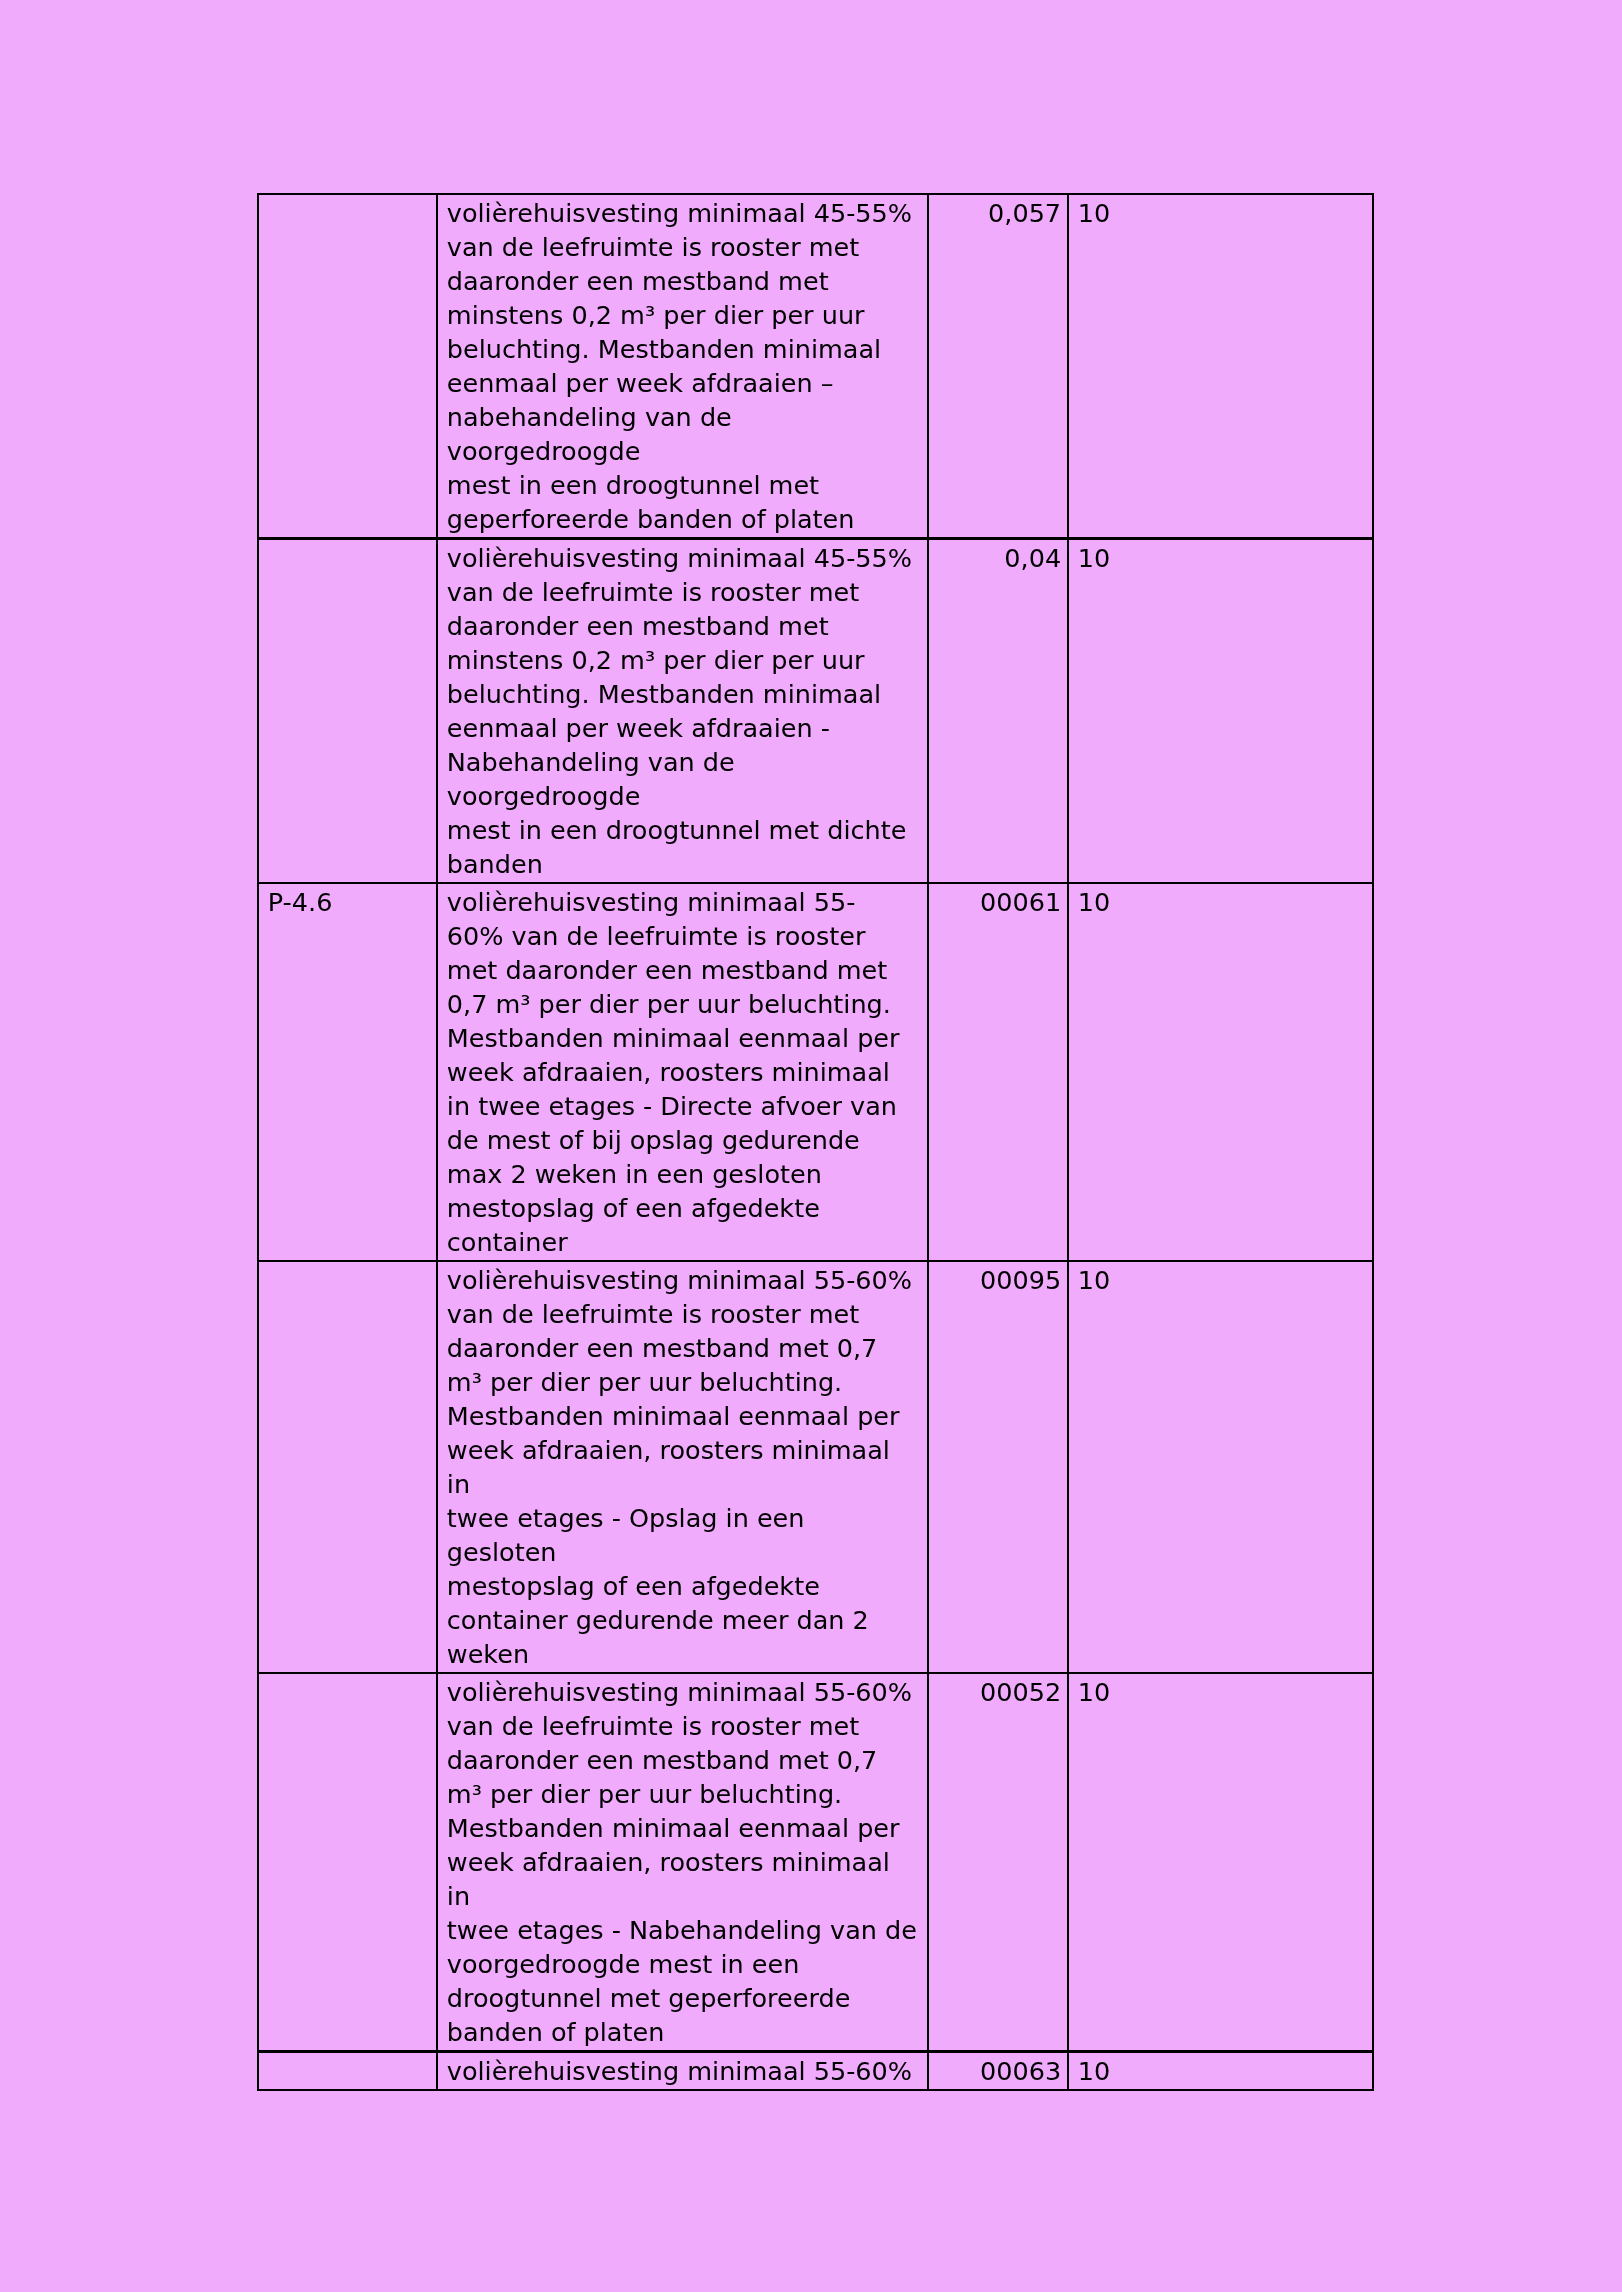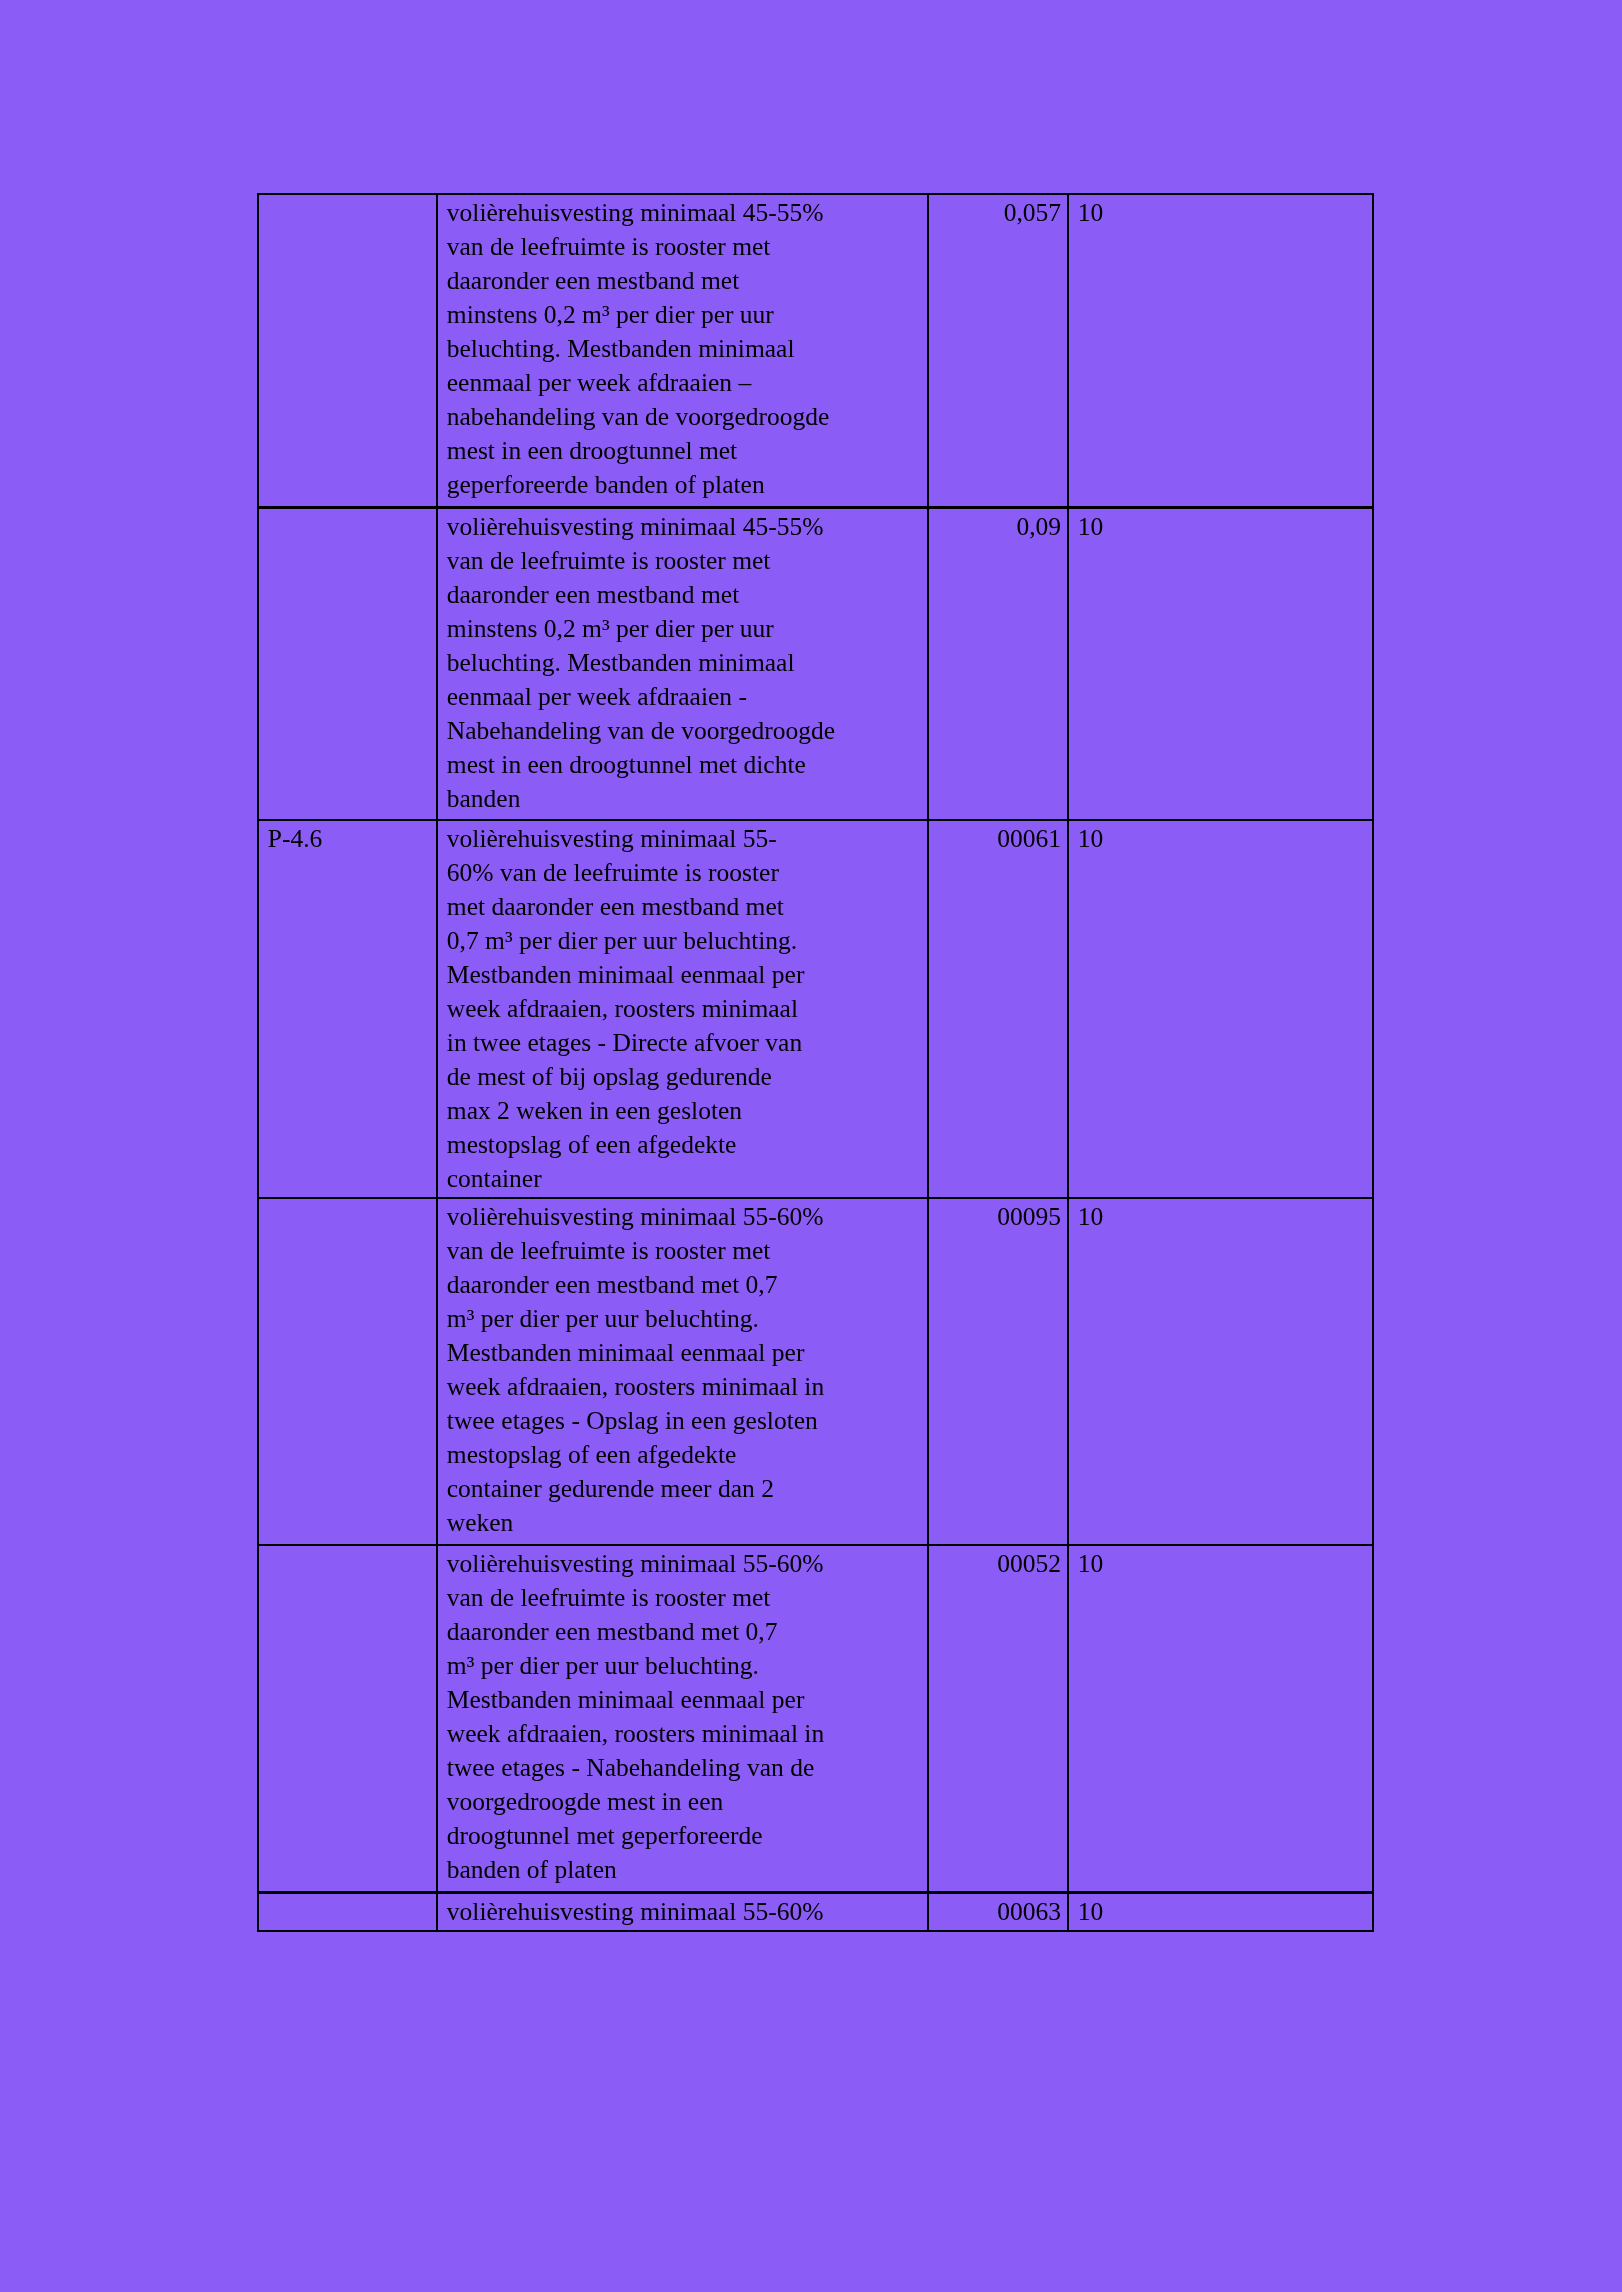--- a/index.html
+++ b/index.html
@@ -10,22 +10,21 @@
   body {
     position: relative;
     width: 1622px;
     height: 2293px;
     font-family: "DejaVu Sans", "Liberation Sans", sans-serif;
     color: #000000;
   }
   .doc-page {
     position: absolute;
     inset: 0;
-    background: #8b5cf6;
-    font-family: Liberation Serif, serif;
+    background: #f0abfc;
   }
   table.doc-table {
     position: absolute;
     left: 257px;
     top: 193px;
     border-collapse: collapse;
     table-layout: fixed;
   }
   table.doc-table td {
     border: 2px solid #000000;
@@ -76,21 +75,21 @@
           <td class="col-code"></td>
           <td class="col-description">volièrehuisvesting minimaal 45-55%
 van de leefruimte is rooster met
 daaronder een mestband met
 minstens 0,2 m³ per dier per uur
 beluchting. Mestbanden minimaal
 eenmaal per week afdraaien -
 Nabehandeling van de voorgedroogde
 mest in een droogtunnel met dichte
 banden</td>
-          <td class="col-value">0,09</td>
+          <td class="col-value">0,04</td>
           <td class="col-points">10</td>
         </tr>
         <tr class="divider-thin" style="height: 314px;">
           <td class="col-code">P-4.6</td>
           <td class="col-description">volièrehuisvesting minimaal 55-
 60% van de leefruimte is rooster
 met daaronder een mestband met
 0,7 m³ per dier per uur beluchting.
 Mestbanden minimaal eenmaal per
 week afdraaien, roosters minimaal

